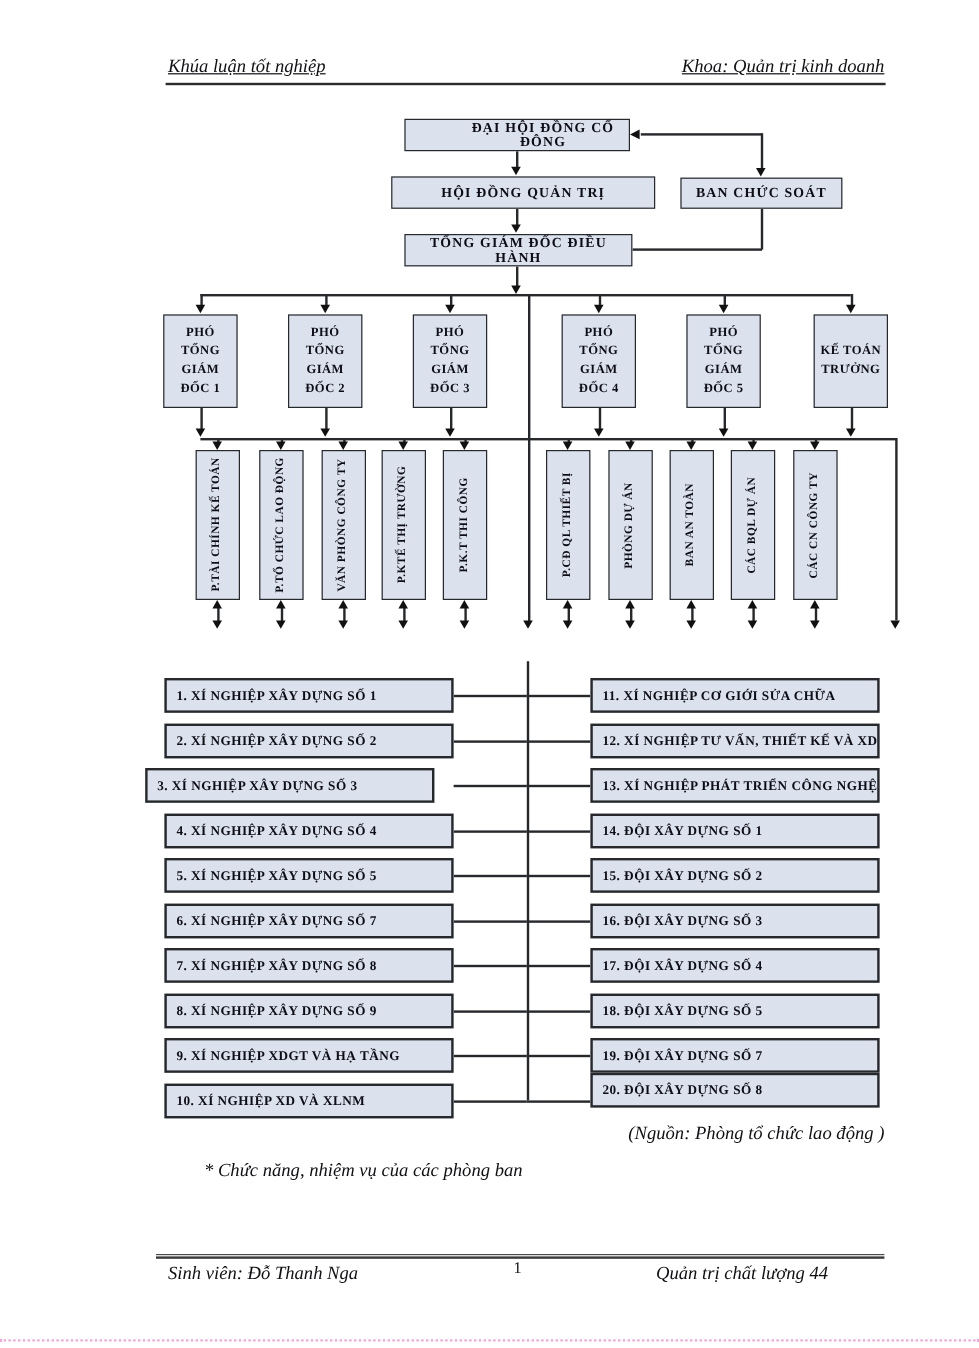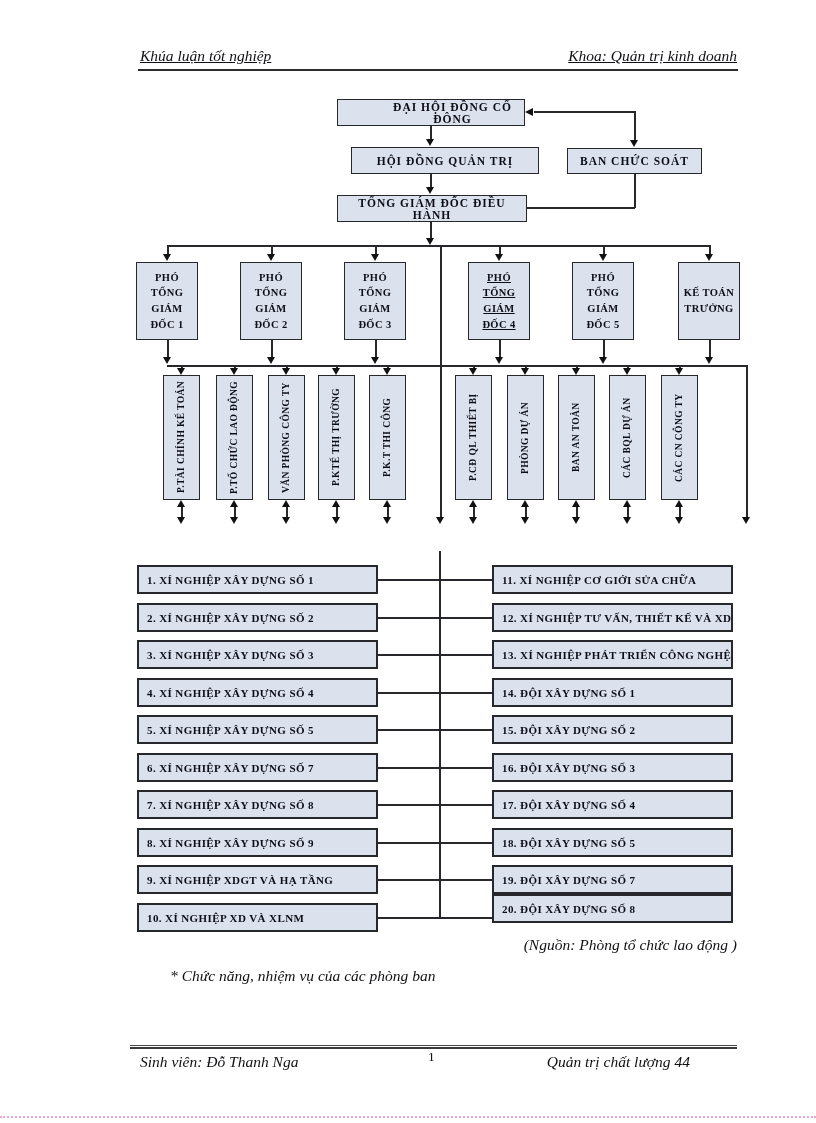--- a/index.html
+++ b/index.html
@@ -152,46 +152,46 @@
         <div class="ln" style="left: 439px; top: 804px; width: 53px; height: 1.5px;"></div>
         <div class="ln" style="left: 378px; top: 842px; width: 61px; height: 1.5px;"></div>
         <div class="ln" style="left: 439px; top: 842px; width: 53px; height: 1.5px;"></div>
         <div class="ln" style="left: 378px; top: 879px; width: 61px; height: 1.5px;"></div>
         <div class="ln" style="left: 439px; top: 879px; width: 53px; height: 1.5px;"></div>
         <div class="ln" style="left: 378px; top: 917px; width: 61px; height: 1.5px;"></div>
         <div class="ln" style="left: 439px; top: 917px; width: 53px; height: 1.5px;"></div>
       </div>
 
     <div class="box topbox" style="left:337px;top:99px;width:188px;padding-left:43px;">ĐẠI HỘI ĐỒNG CỔ ĐÔNG</div>
-    <div class="box topbox" style="left:351px;top:147px;width:188px;">HỘI ĐỒNG QUẢN TRỊ</div>
+    <div class="box topbox" style="left:326px;top:147px;width:220px;">HỘI ĐỒNG QUẢN TRỊ</div>
     <div class="box topbox" style="left:567px;top:148px;width:135px;height:26px;">BAN CHỨC SOÁT</div>
     <div class="box topbox" style="left:337px;top:195px;width:190px;">TỔNG GIÁM ĐỐC ĐIỀU HÀNH</div>
 
     <div class="box exec" style="left:136px;top:262px;">PHÓ TỔNG GIÁM ĐỐC 1</div>
     <div class="box exec" style="left:240px;top:262px;">PHÓ TỔNG GIÁM ĐỐC 2</div>
     <div class="box exec" style="left:344px;top:262px;">PHÓ TỔNG GIÁM ĐỐC 3</div>
-    <div class="box exec" style="left:468px;top:262px;text-decoration:underline;">PHÓ TỔNG GIÁM ĐỐC 4</div>
+    <div class="box exec" style="left:468px;top:262px;">PHÓ TỔNG GIÁM ĐỐC 4</div>
     <div class="box exec" style="left:572px;top:262px;">PHÓ TỔNG GIÁM ĐỐC 5</div>
     <div class="box exec" style="left:678px;top:262px;">KẾ TOÁN TRƯỞNG</div>
 
     <div class="box dept" style="left:163px;top:375px;">P.TÀI CHÍNH KẾ TOÁN</div>
     <div class="box dept" style="left:216px;top:375px;">P.TỔ CHỨC LAO ĐỘNG</div>
     <div class="box dept" style="left:268px;top:375px;">VĂN PHÒNG CÔNG TY</div>
     <div class="box dept" style="left:318px;top:375px;">P.KTẾ THỊ TRƯỜNG</div>
     <div class="box dept" style="left:369px;top:375px;">P.K.T THI CÔNG</div>
     <div class="box dept" style="left:455px;top:375px;">P.CĐ QL THIẾT BỊ</div>
     <div class="box dept" style="left:507px;top:375px;">PHÒNG DỰ ÁN</div>
     <div class="box dept" style="left:558px;top:375px;">BAN AN TOÀN</div>
     <div class="box dept" style="left:609px;top:375px;">CÁC BQL DỰ ÁN</div>
     <div class="box dept" style="left:661px;top:375px;">CÁC CN CÔNG TY</div>
 
 
     <div class="box unit" style="left:137px;top:565px;">1. XÍ NGHIỆP XÂY DỰNG SỐ 1</div>
     <div class="box unit" style="left:137px;top:603px;">2. XÍ NGHIỆP XÂY DỰNG SỐ 2</div>
-    <div class="box unit" style="left:137px;top:640px;">3. XÍ NGHIỆP XÂY DỰNG SỐ 3</div>
+    <div class="box unit" style="left:121px;top:640px;">3. XÍ NGHIỆP XÂY DỰNG SỐ 3</div>
     <div class="box unit" style="left:137px;top:678px;">4. XÍ NGHIỆP XÂY DỰNG SỐ 4</div>
     <div class="box unit" style="left:137px;top:715px;">5. XÍ NGHIỆP XÂY DỰNG SỐ 5</div>
     <div class="box unit" style="left:137px;top:753px;">6. XÍ NGHIỆP XÂY DỰNG SỐ 7</div>
     <div class="box unit" style="left:137px;top:790px;">7. XÍ NGHIỆP XÂY DỰNG SỐ 8</div>
     <div class="box unit" style="left:137px;top:828px;">8. XÍ NGHIỆP XÂY DỰNG SỐ 9</div>
     <div class="box unit" style="left:137px;top:865px;">9. XÍ NGHIỆP XDGT VÀ HẠ TẦNG</div>
     <div class="box unit" style="left:137px;top:903px;">10. XÍ NGHIỆP XD VÀ XLNM</div>
 
     <div class="box unit" style="left:492px;top:565px;">11. XÍ NGHIỆP CƠ GIỚI SỬA CHỮA</div>
     <div class="box unit" style="left:492px;top:603px;">12. XÍ NGHIỆP TƯ VẤN, THIẾT KẾ VÀ XD</div>

